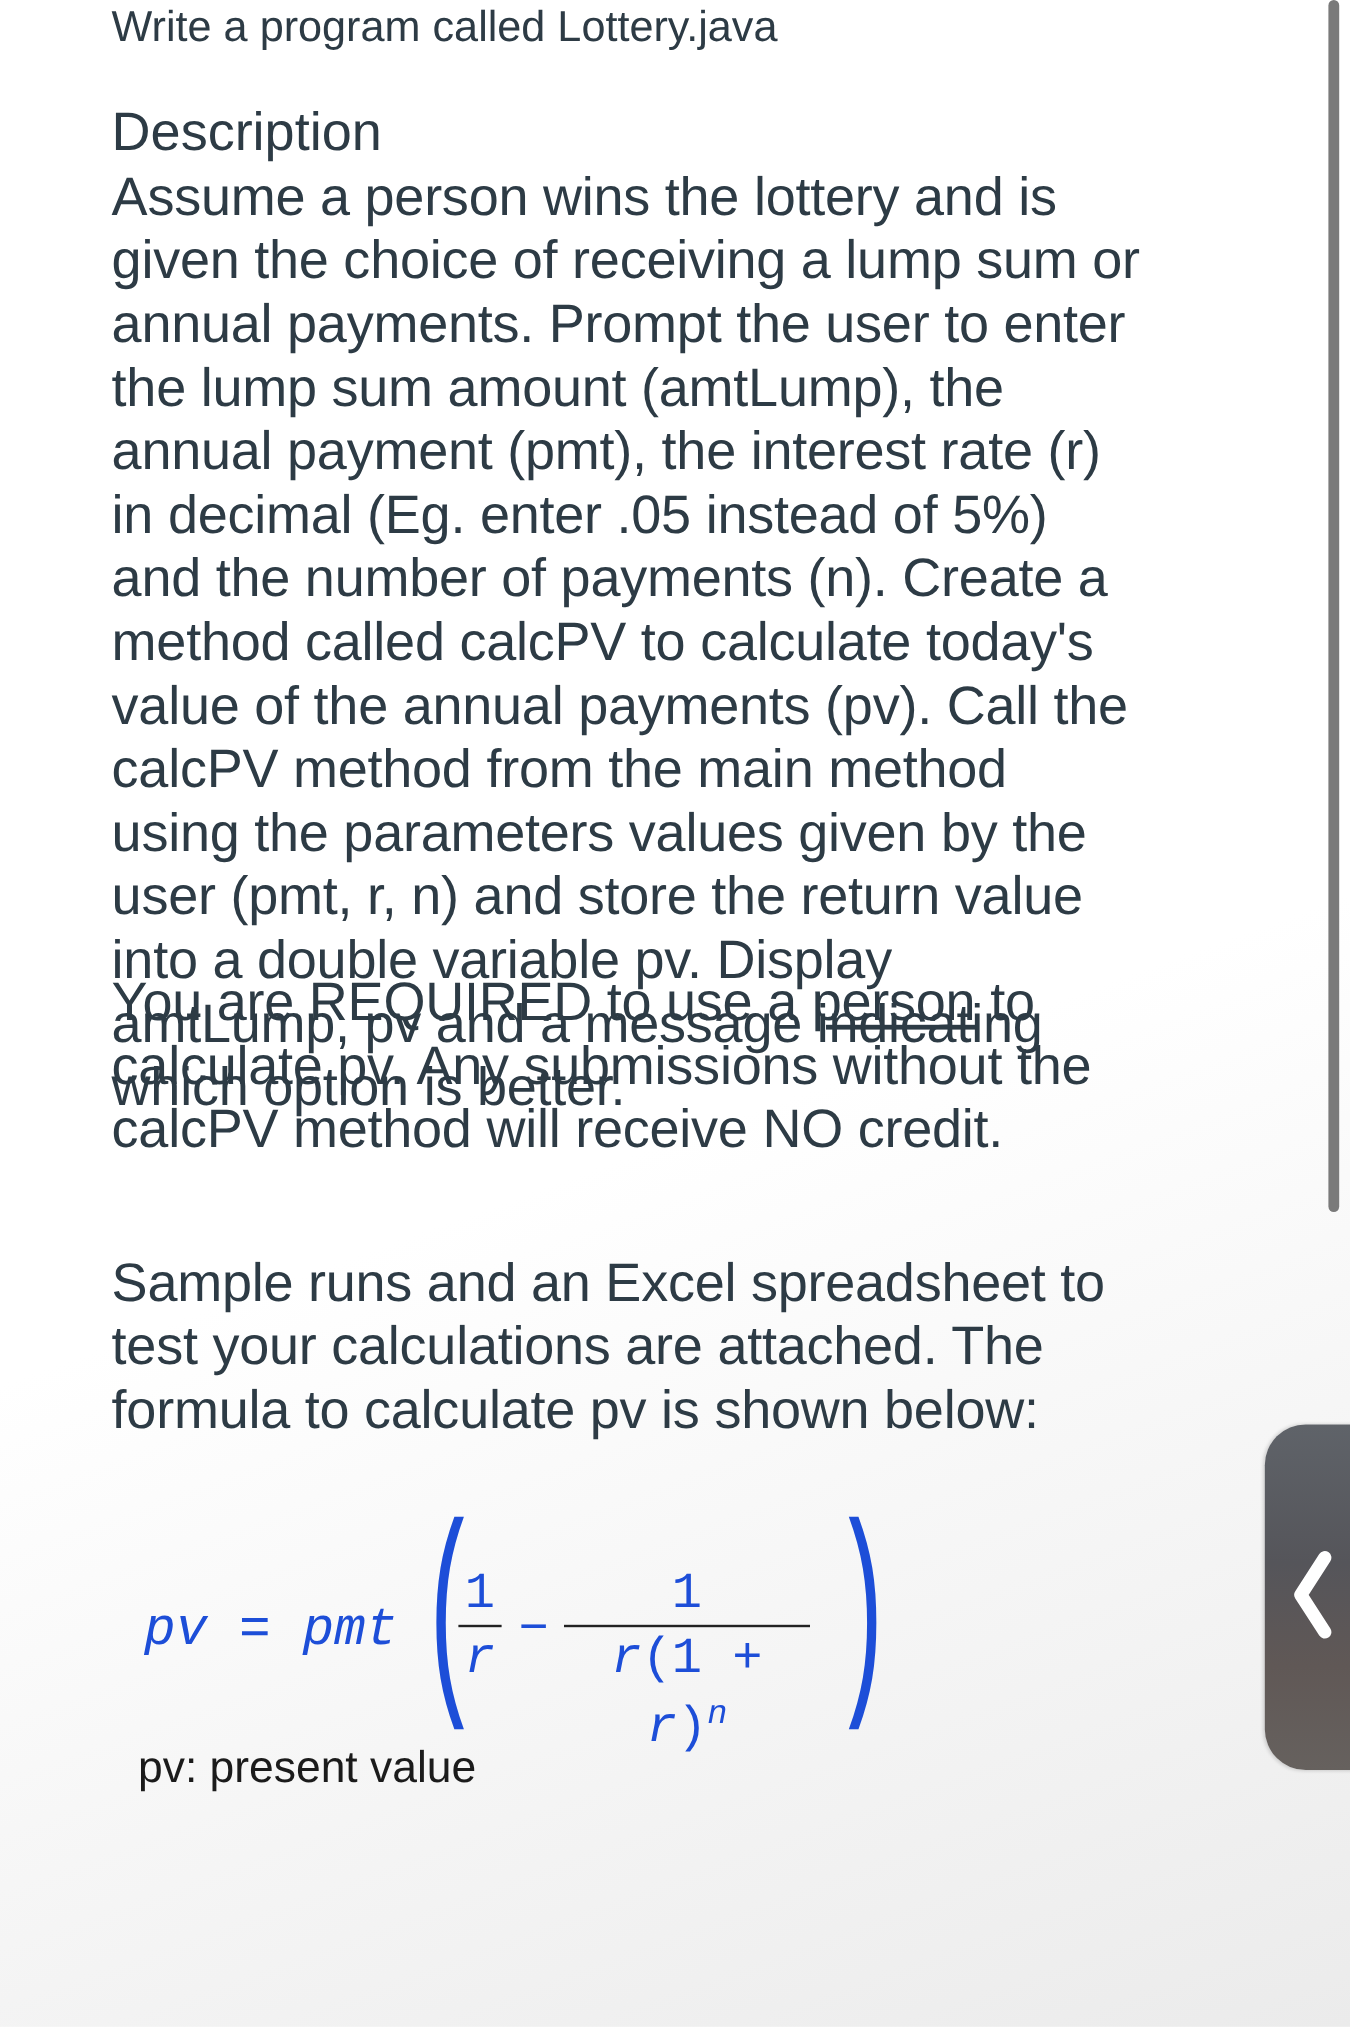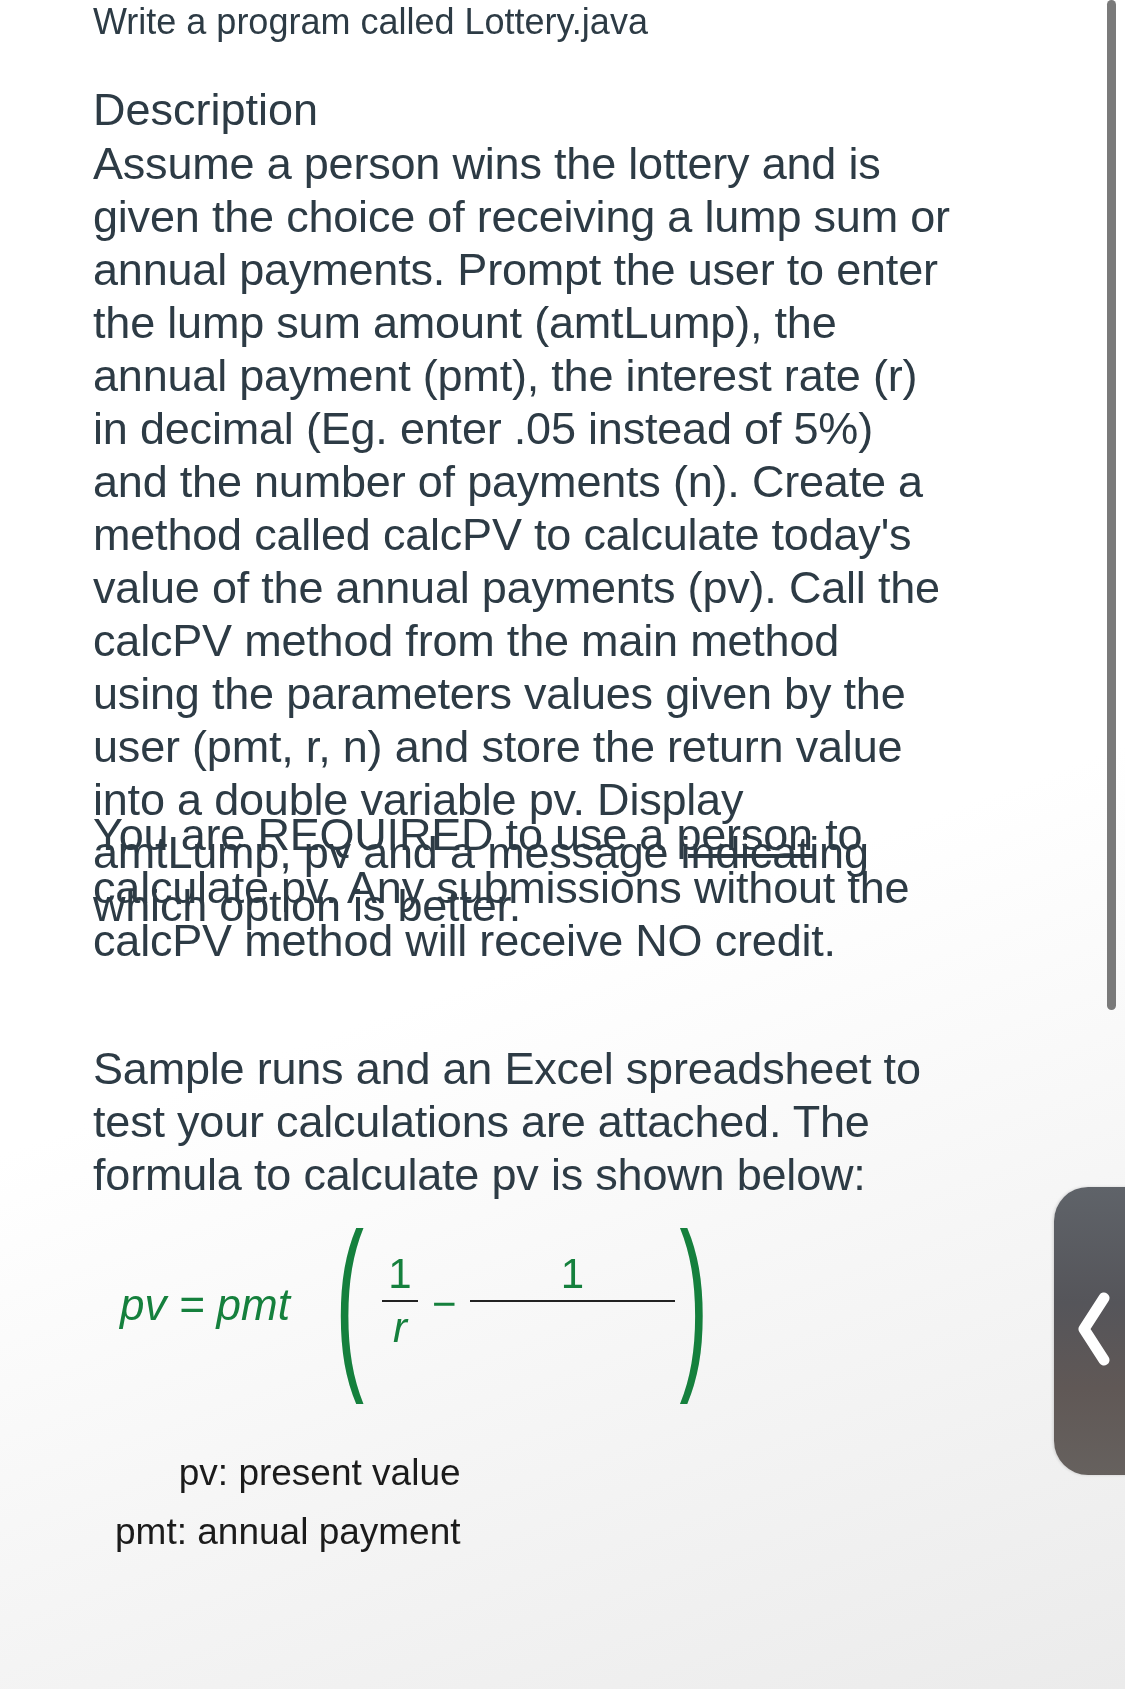--- a/index.html
+++ b/index.html
@@ -11,22 +11,22 @@
   }
   .content { position: absolute; left: 93px; top: 0; width: 900px; }
   .title { position: absolute; top: 0px; font-size: 36px; line-height: 44px; white-space: nowrap; }
   .desc-heading { position: absolute; top: 88px; font-size: 45px; line-height: 44px; }
   .para { position: absolute; font-size: 45px; line-height: 53px; width: 860px; letter-spacing: -0.2px; }
   .p1 { top: 137px; }
   .p2 { top: 808px; }
   .p3 { top: 1002px; margin-top: 40px; }
   .underline { text-decoration: underline; text-underline-offset: 4px; }
 
-  .formula { position: absolute; left: 120px; top: 1210px; width: 620px; height: 200px;
-    font-family: Liberation Sans, sans-serif; color: #15803d; }
+  .formula { position: absolute; left: 120px; top: 1264px; width: 620px; height: 200px;
+    font-family: Liberation Mono, monospace; color: #1d4ed8; }
   .formula .lhs { position: absolute; left: 0; top: 70px; font-size: 44px; font-style: italic; white-space: nowrap; }
   .formula .paren { position: absolute; top: -6px; font-size: 190px; line-height: 190px; font-weight: 100; transform: scaleX(0.45); }
   .formula .paren.l { left: 198px; }
   .formula .paren.r { left: 542px; }
   .frac { position: absolute; text-align: center; font-size: 42px; }
   .frac .num { display: block; line-height: 48px; }
   .frac .bar { display: block; height: 2px; background: #222; margin: 2px 0; }
   .frac .den { display: block; line-height: 48px; font-style: italic; }
   .frac1 { left: 262px; top: 40px; width: 36px; }
   .minus { position: absolute; left: 312px; top: 70px; font-size: 42px; }
@@ -61,27 +61,27 @@
   <div class="paren l">(</div>
   <div class="frac frac1">
     <span class="num">1</span>
     <span class="bar"></span>
     <span class="den">r</span>
   </div>
   <div class="minus">−</div>
   <div class="frac frac2">
     <span class="num">1</span>
     <span class="bar"></span>
+    <span class="den"><span>r</span><span class="up">(1 + </span><span>r</span><span class="up">)</span><sup>n</sup></span>
   </div>
   <div class="paren r">)</div>
 </div>
 
 <div class="defs">
   <div>pv: present value</div>
-  <div>pmt: annual payment</div>
 </div>
 
 <div class="scrollbar"></div>
 
 <div class="side-tab">
   <svg width="36" height="74" viewBox="0 0 36 74">
     <path d="M28 6 L8 37 L28 68" fill="none" stroke="#ffffff" stroke-width="11" stroke-linecap="round" stroke-linejoin="round"></path>
   </svg>
 </div>
 

